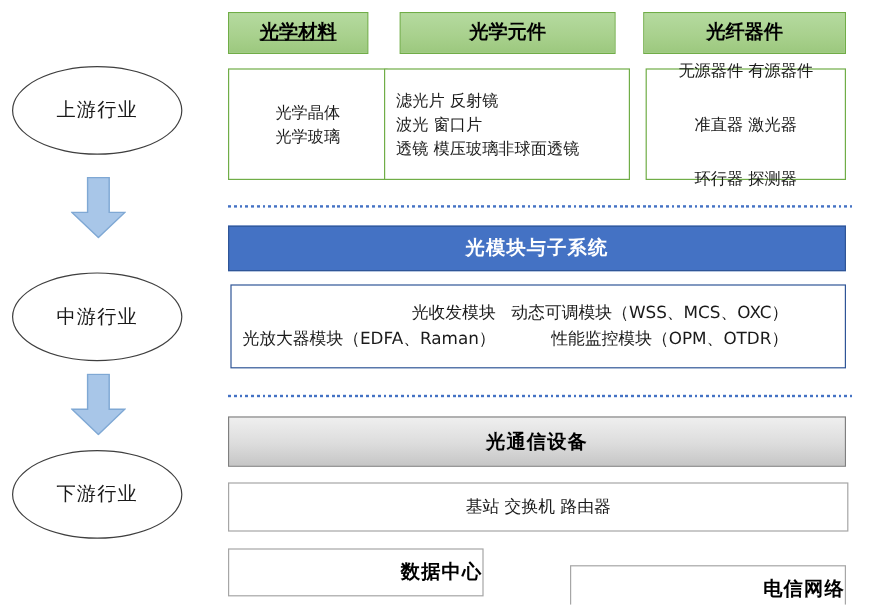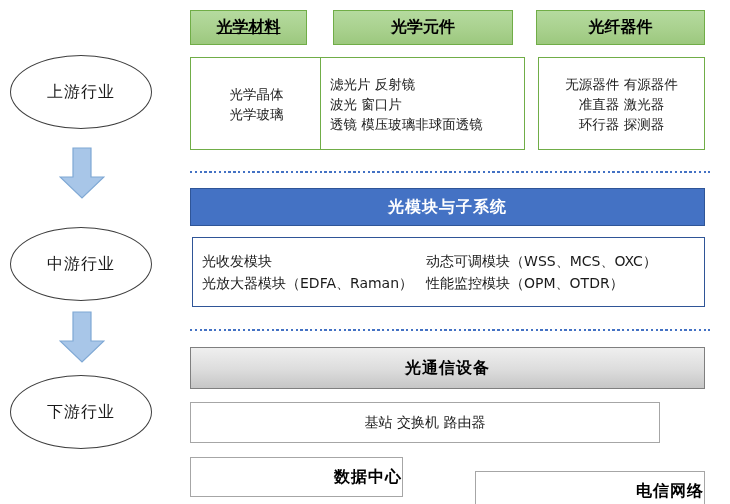--- a/index.html
+++ b/index.html
@@ -47,35 +47,35 @@
   .mid-header {
     position:absolute; left:190px; top:188px; width:515px; height:38px;
     background:#4472c4; border:1px solid #2f5597;
     display:flex; align-items:center; justify-content:center;
     color:#ffffff; font-weight:bold; font-size:16px; letter-spacing:1px;text-align:right;
   }
   .mid-box {
     position:absolute; left:192px; top:237px; width:513px; height:70px;
     background:#ffffff; border:1.3px solid #2f5597;
     display:flex; align-items:center;
-    font-size:14px; line-height:22px; color:#1a1a1a;
+    font-size:14px; line-height:22px; color:#1a1a1a;text-align:right;
   }
   .mid-col-left  { margin-left:9px;  white-space:nowrap; }
   .mid-col-right { margin-left:13px; white-space:nowrap; }
 
   
   .gray-header {
     position:absolute; left:190px; top:347px; width:515px; height:42px;
     background:linear-gradient(180deg,#efefef 0%,#dcdcdc 55%,#c6c6c6 100%);
     border:1px solid #7f7f7f;
     display:flex; align-items:center; justify-content:center;
     font-weight:bold; font-size:16px; letter-spacing:1px; color:#000;
   }
   .device-box {
-    position:absolute; left:190px; top:402px; width:470px; height:41px;
+    position:absolute; left:190px; top:402px; width:517px; height:41px;
     background:#ffffff; border:1px solid #a6a6a6;
     display:flex; align-items:center; justify-content:center;
     font-size:14px; color:#1a1a1a;
   }
   .market-box {
     position:absolute; top:457px; height:40px;
     background:#ffffff; border:1px solid #a6a6a6;
     display:flex; align-items:center; justify-content:flex-end;
     font-weight:bold; font-size:16px; letter-spacing:1px; color:#000;
   }
@@ -121,21 +121,21 @@
 
   <div class="col-box centered" style="left:190px; width:133px;">
     <div>光学晶体</div>
     <div>光学玻璃</div>
   </div>
   <div class="col-box leftish" style="left:320px; width:205px;">
     <div>滤光片 反射镜</div>
     <div>波光 窗口片</div>
     <div>透镜 模压玻璃非球面透镜</div>
   </div>
-  <div class="col-box centered" style="left:538px; width:167px;">
+  <div class="col-box centered" style="left:538px; width:167px;gap:25px;">
     <div>无源器件 有源器件</div>
     <div>准直器 激光器</div>
     <div>环行器 探测器</div>
   </div>
 
   <div class="dotted" style="top:171px;"></div>
   <div class="dotted" style="top:329px;"></div>
 
   <div class="mid-header">
     <span>光模块与子系统</span>

